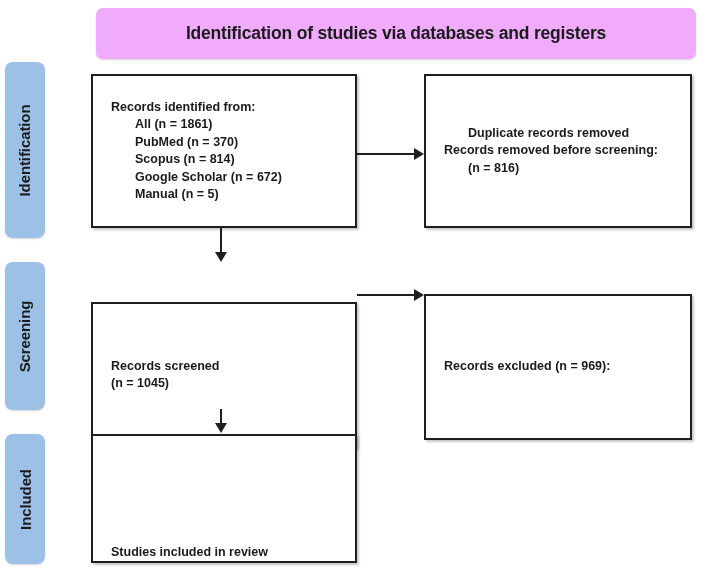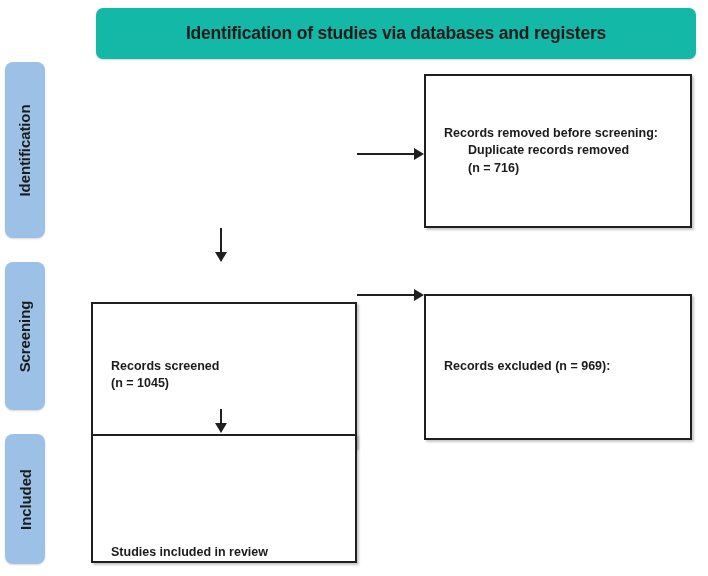--- a/index.html
+++ b/index.html
@@ -16,21 +16,21 @@
     overflow: hidden;
   }
 
   
   .banner {
     position: absolute;
     left: 96px;
     top: 8px;
     width: 600px;
     height: 51px;
-    background: #14b8a6;
+    background: #f0abfc;
     border-radius: 7px;
     display: flex;
     align-items: center;
     justify-content: center;
     box-shadow: 0 1px 2px rgba(0,0,0,0.18);
   }
   .banner-title {
     font-size: 17.5px;
     font-weight: bold;
     color: #1b1b1b;
@@ -140,26 +140,36 @@
   <div class="phase-tab" id="tab-identification">
     <span class="phase-label">Identification</span>
   </div>
   <div class="phase-tab" id="tab-screening">
     <span class="phase-label">Screening</span>
   </div>
   <div class="phase-tab" id="tab-included">
     <span class="phase-label">Included</span>
   </div>
 
+  <div class="flow-box" id="box-identified">
+    <div class="box-text">
+        <div class="ln">Records identified from:</div>
+        <div class="ln indent">All (n = 1861)</div>
+        <div class="ln indent">PubMed (n = 370)</div>
+        <div class="ln indent">Scopus (n = 814)</div>
+        <div class="ln indent">Google Scholar (n = 672)</div>
+        <div class="ln indent">Manual (n = 5)</div>
+      </div>
+  </div>
 
   <div class="flow-box" id="box-removed">
     <div class="box-text">
+        <div class="ln indent">Duplicate records removed</div>
         <div class="ln">Records removed before screening:</div>
-        <div class="ln indent">Duplicate records removed</div>
-        <div class="ln indent">(n = 716)</div>
+        <div class="ln indent">(n = 816)</div>
       </div>
   </div>
 
   <div class="flow-box" id="box-screened">
     <div class="box-text">
         <div class="ln">Records screened</div>
         <div class="ln">(n = 1045)</div>
       </div>
   </div>
 

